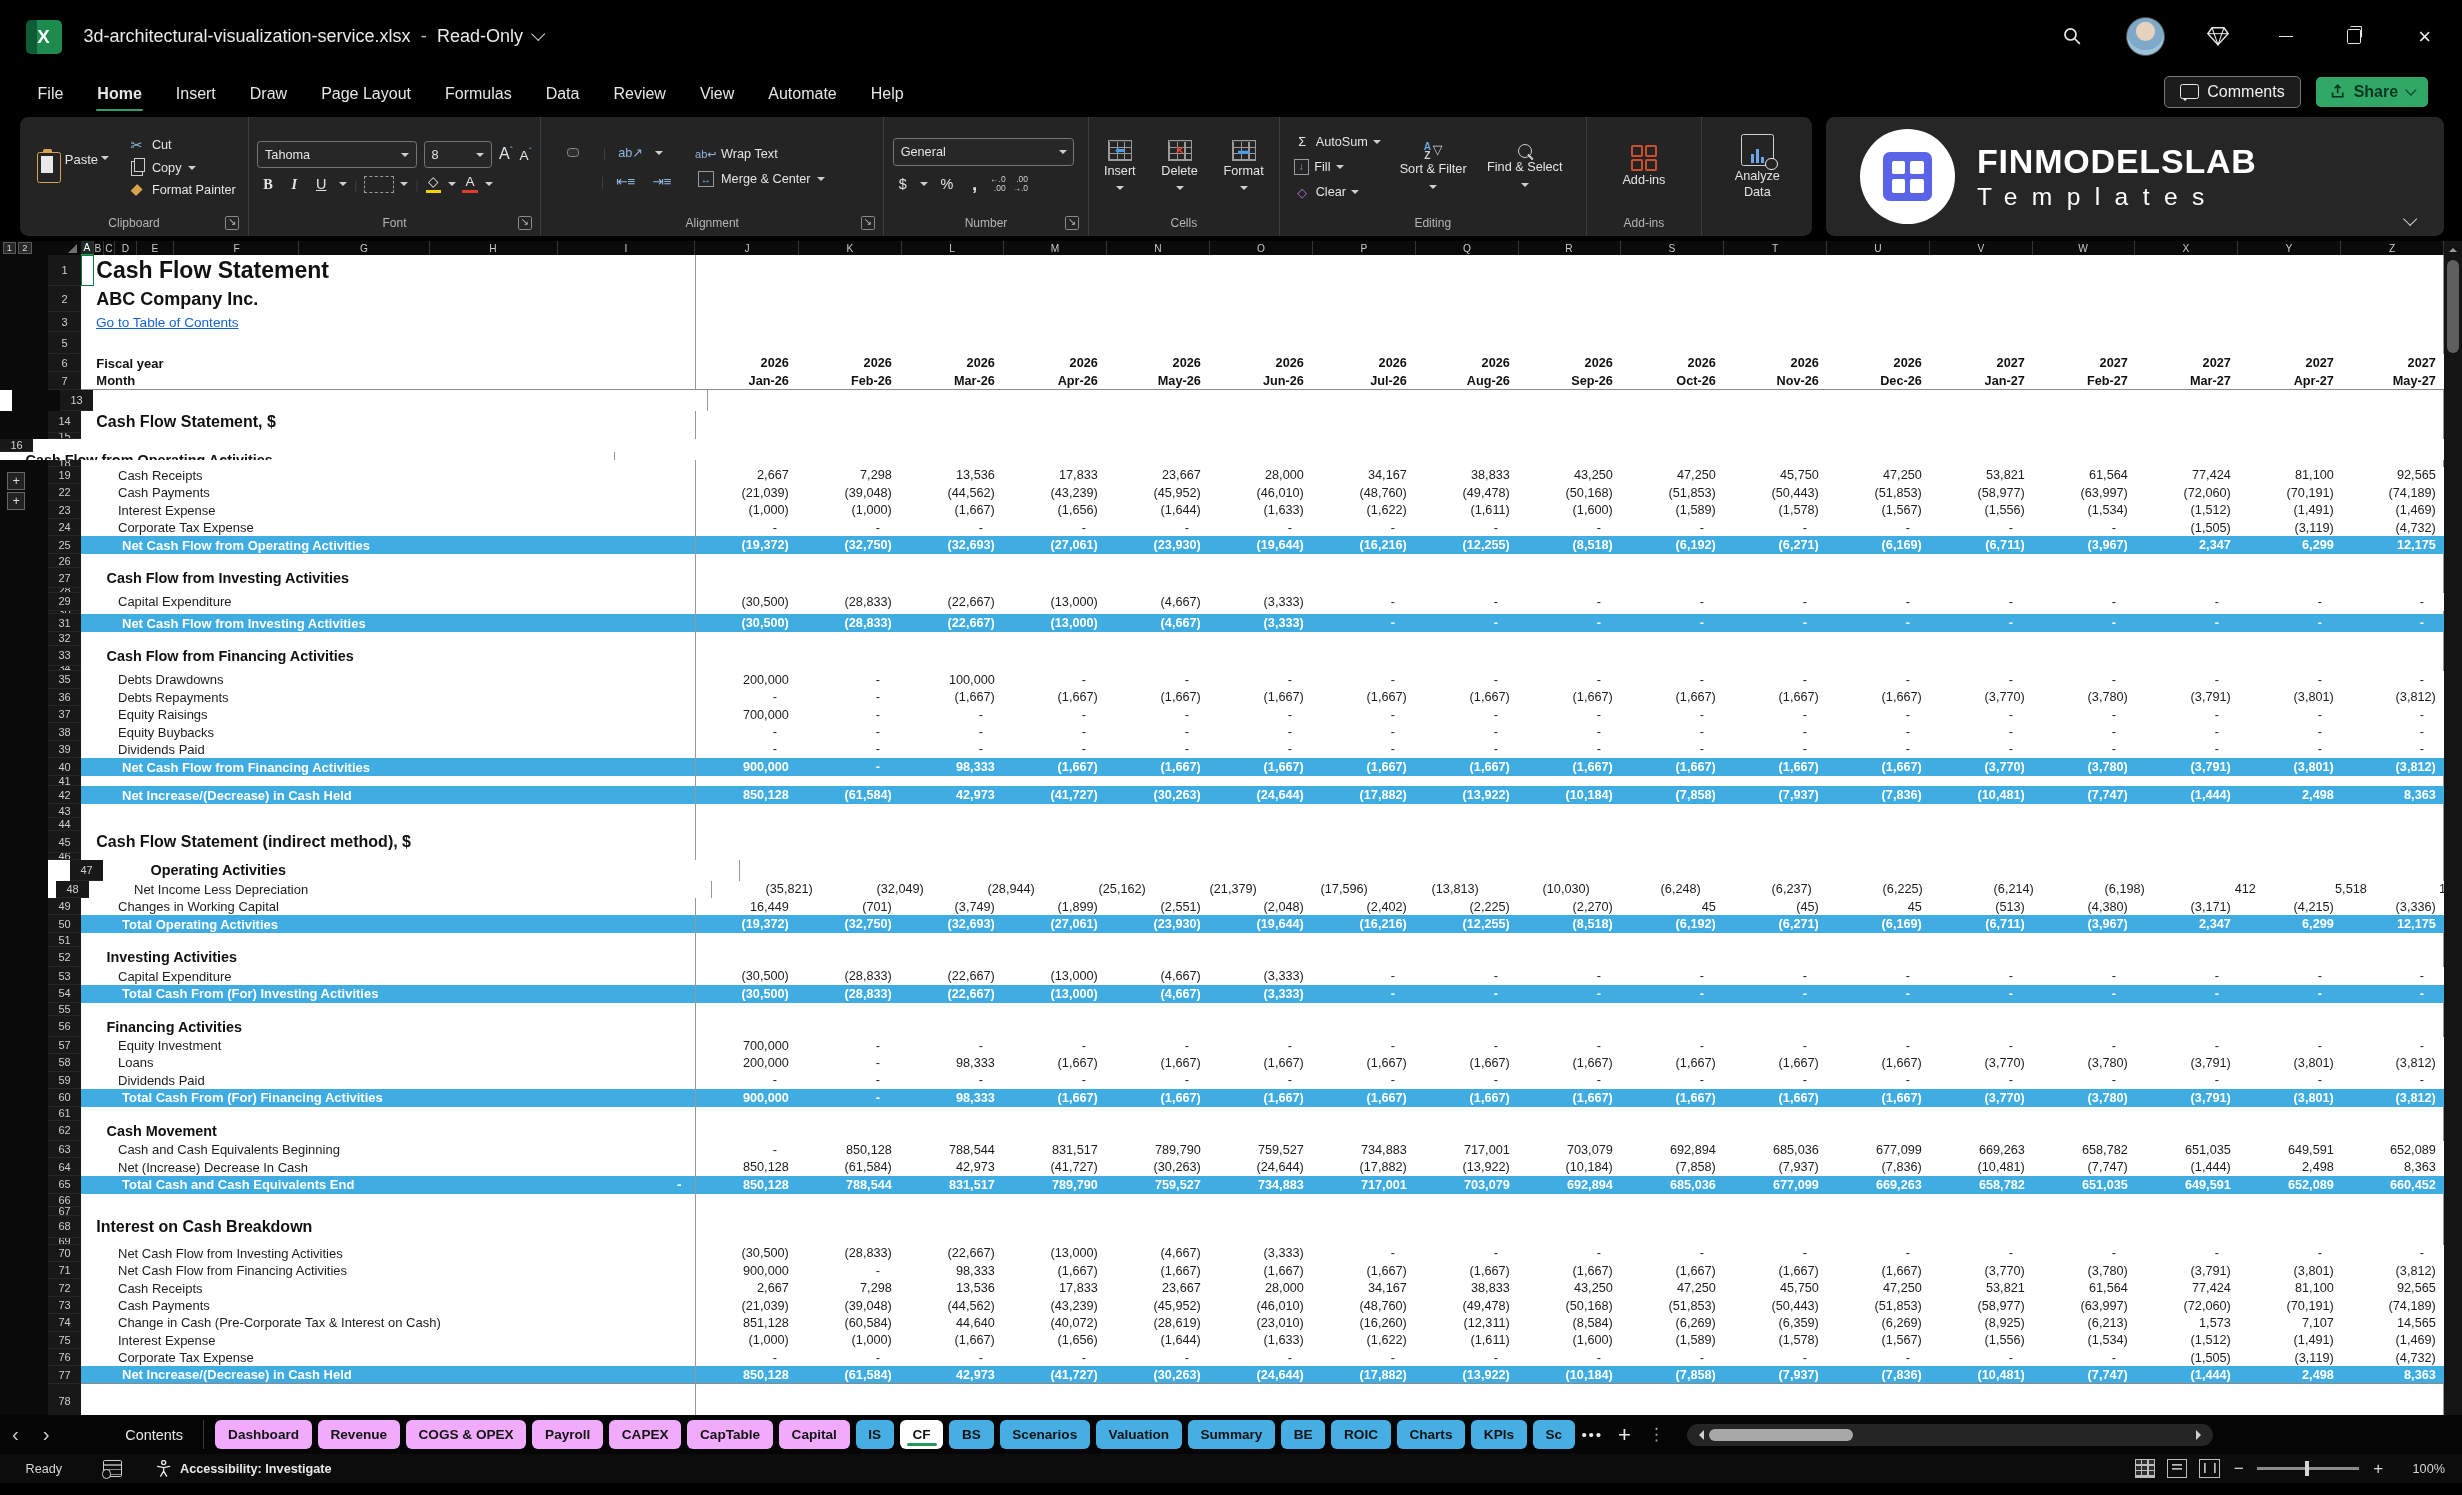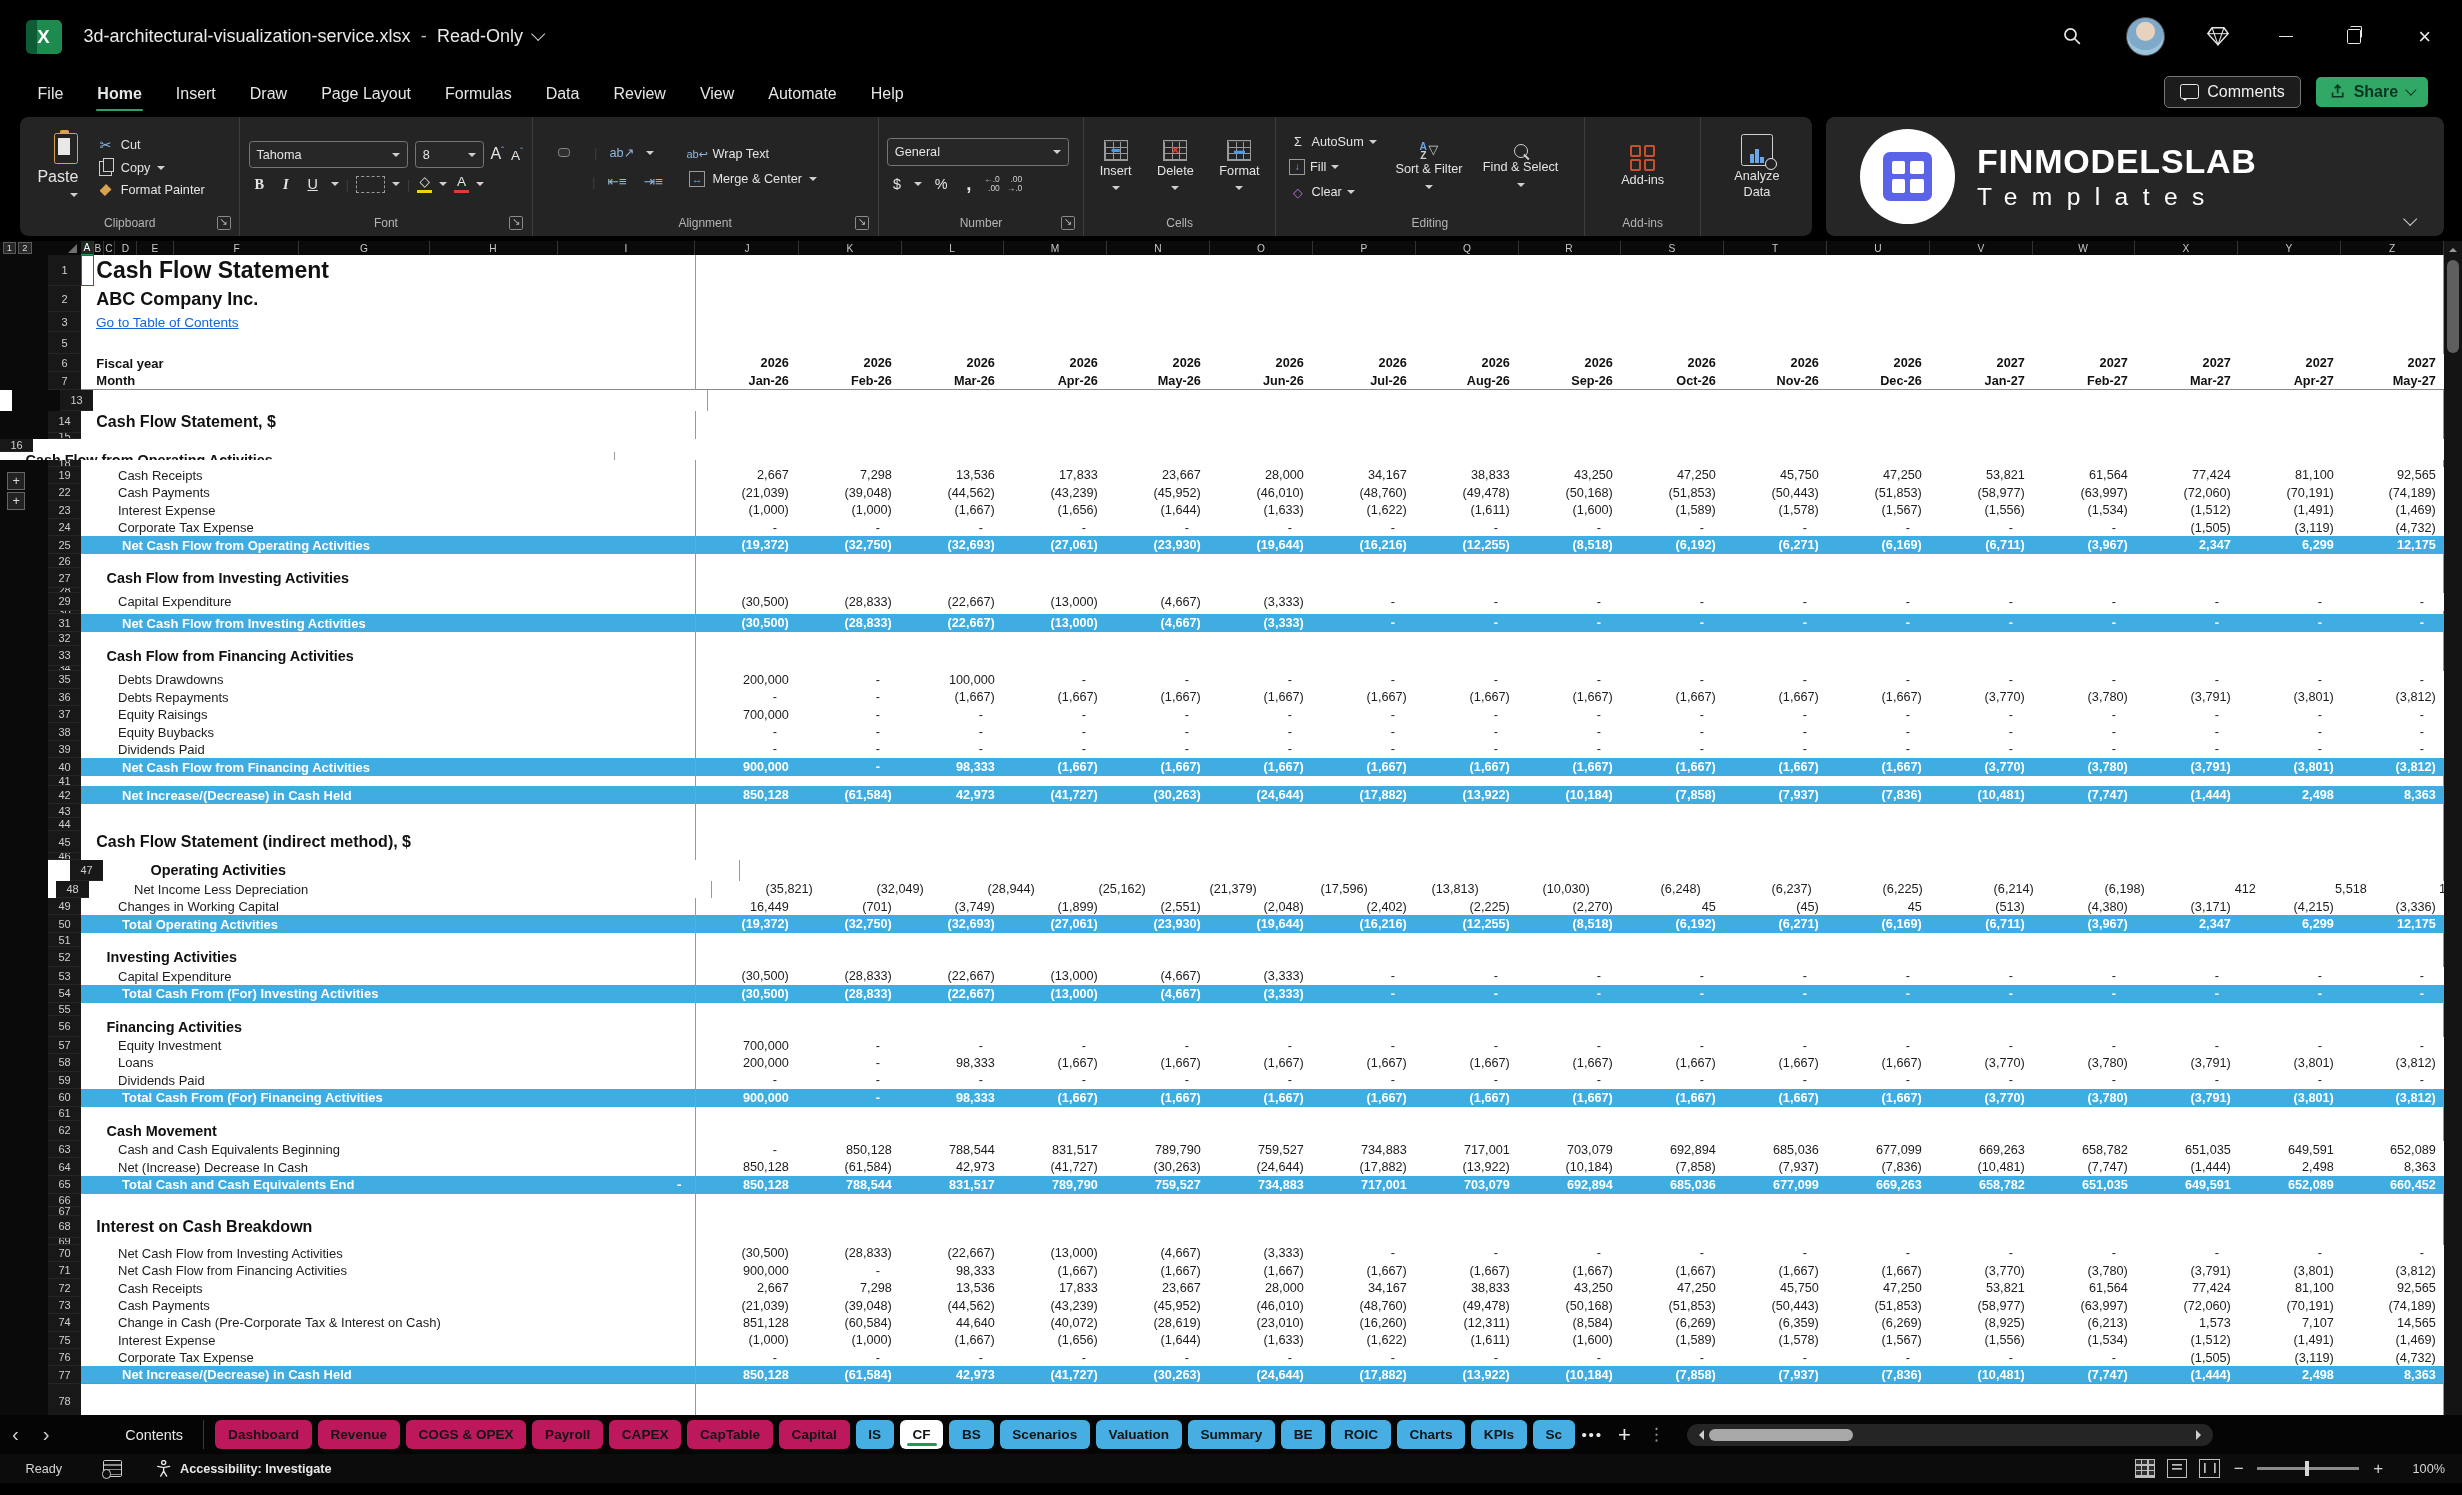--- a/index.html
+++ b/index.html
@@ -41,22 +41,22 @@
   
   .ribbonwrap{position:absolute;top:117px;left:0;right:0;height:124px;}
   .ribbon{position:absolute;left:20.4px;top:0;width:1792px;height:119px;background:#242424;border-radius:8.5px;
     display:flex;color:#e4e4e4;}
   .rgroup{display:flex;flex-direction:column;position:relative;padding:5.1px 8.5px 1.7px 8.5px;border-right:0.8px solid #3d3d3d;}
   .rgroup:last-child{border-right:none;}
   .rbody{flex:1;display:flex;align-items:center;gap:6.8px;}
   .glabel{height:22px;display:flex;align-items:center;justify-content:center;color:#b5b5b5;font-size:12px;position:relative;}
   .launcher{position:absolute;right:0px;bottom:4.2px;color:#b5b5b5;font-size:10.2px;border:0.8px solid #8a8a8a;
     width:12px;height:12px;line-height:10.2px;text-align:center;border-radius:1.7px;}
-  .bigbtn{display:flex;flex-direction:column;align-items:flex-end;justify-content:center;gap:3.4px;
-    font-size:16px;padding:1.7px 8.5px;}
+  .bigbtn{display:flex;align-items:flex-start;justify-content:center;gap:3.4px;
+    font-size:13px;padding:1.7px 8.5px;}
   .clipicon{width:22px;height:29px;border:1.7px solid #d8a34c;border-radius:2.5px;position:relative;background:#242424;}
   .clipicon:before{content:"";position:absolute;left:2.5px;top:3.4px;width:12px;height:17px;background:#e8e8e8;}
   .clipicon:after{content:"";position:absolute;left:5.1px;top:-4.2px;width:8.5px;height:4.2px;background:#d8a34c;border-radius:1.7px;}
   .stack{display:flex;flex-direction:column;gap:4.2px;}
   .smallbtn{display:flex;align-items:center;gap:6.8px;font-size:12.7px;padding:1.7px 3.4px;white-space:nowrap;}
   .ic{width:17px;display:inline-flex;justify-content:center;}
   .scissors{color:#8fb7e0;font-size:14.4px;}
   .copyic{width:10.2px;height:12.7px;border:1.3px solid #cfcfcf;position:relative;}
   .copyic:before{content:"";position:absolute;left:2.5px;top:-4.2px;width:9.3px;height:12px;border:1.3px solid #cfcfcf;background:#242424;}
   .brushic{width:12px;height:12px;background:#d8a34c;clip-path:polygon(0 55%,55% 0,100% 45%,45% 100%);}
@@ -151,21 +151,21 @@
   .vscroll .up{position:absolute;top:3.4px;left:5.1px;width:0;height:0;border:4.2px solid transparent;border-bottom-color:#9a9a9a;}
   .vscroll .thumb{position:absolute;top:18.7px;left:3.4px;width:12px;height:93px;background:#5f5f5f;border-radius:6px;}
 
   
   .tabbar{position:absolute;top:1415px;left:0;right:0;height:39px;background:#050505;display:flex;align-items:center;}
   .tabnav{color:#cfcfcf;font-size:20.4px;padding:0 12px;}
   .tabs{display:flex;gap:6px;align-items:center;margin-left:51px;}
   .tab{height:29px;display:flex;align-items:center;padding:0 12.7px;border-radius:6px;font-size:13.6px;
     font-weight:bold;color:#141414;white-space:nowrap;}
   .tab.plain{background:transparent;color:#e8e8e8;font-weight:normal;font-size:14.4px;padding-right:20.4px;border-right:0.8px solid #3a3a3a;border-radius:0;margin-right:5.1px;}
-  .tab.yellow{background:#be185d;}
+  .tab.yellow{background:#f0abfc;}
   .tab.blue{background:#46aee3;}
   .tab.active{background:#fff;position:relative;}
   .tab.active:after{content:"";position:absolute;left:6.8px;right:6.8px;bottom:3.4px;height:2.5px;background:#1f9a56;border-radius:1.7px;}
   .tab.trunc{max-width:36px;overflow:hidden;}
   .tabmore{color:#e8e8e8;font-size:15.3px;letter-spacing:1.7px;padding:0 6.8px;}
   .tabplus{color:#e8e8e8;font-size:22px;padding:0 8.5px;}
   .tabdots{color:#9a9a9a;font-size:17px;padding:0 8.5px;}
   .hscroll{position:relative;margin-left:13.6px;width:526px;height:22px;background:#252525;border-radius:11px;}
   .hscroll .thumb{position:absolute;left:22px;top:5.1px;width:144px;height:12px;background:#a8a8a8;border-radius:6px;}
   .hscroll .la{position:absolute;left:6.8px;top:6px;width:0;height:0;border:5.1px solid transparent;border-right-color:#cfcfcf;}

